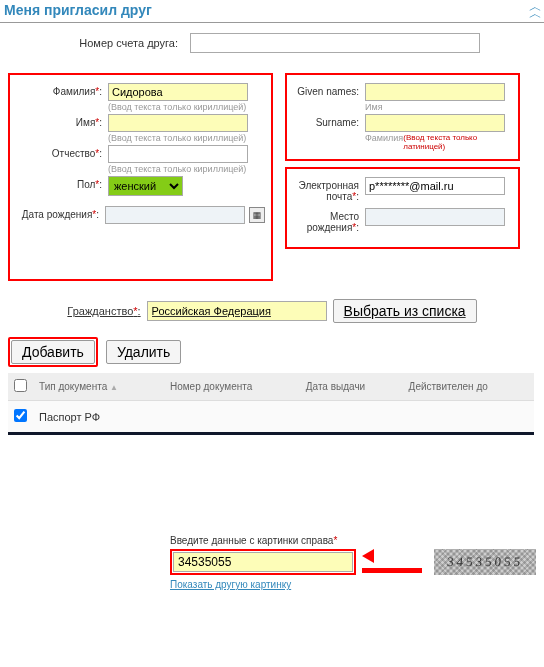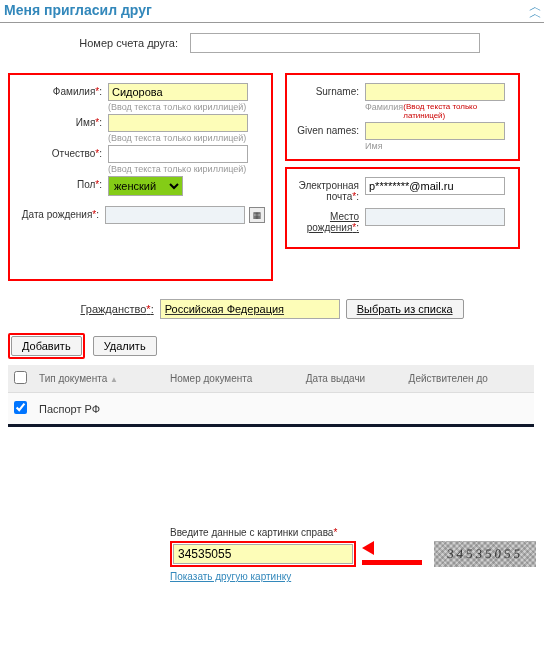--- a/index.html
+++ b/index.html
@@ -27,21 +27,21 @@
 .hint { color: #999; font-size: 9px; margin-top: 1px; }
 input[type=text].fi { width: 140px; height: 18px; border: 1px solid #aaa; padding: 1px 3px; font-size: 11px; }
 input[type=text].fi-y { background: #fdfdb8; }
 input[type=text].fi-e { width: 140px; }
 select.fi { width: 75px; height: 20px; border: 1px solid #aaa; background: #84cc16; font-size: 11px; padding: 1px; }
 .date-row { display: flex; align-items: center; gap: 4px; }
 .cal-icon { width: 16px; height: 16px; border: 1px solid #888; background: #eee; display: flex; align-items: center; justify-content: center; font-size: 9px; }
 .citizen-row { display: flex; align-items: center; justify-content: center; gap: 6px; margin: 18px 0 14px 0; text-decoration: underline; }
 .citizen-row .lbl { text-align: right; }
 .citizen-row input { width: 180px; height: 20px; border: 1px solid #aaa; background: #fdfdb8; padding: 2px 4px; font-size: 11px; }
-.btn { border: 1px solid #999; background: #f5f5f5; padding: 3px 10px; font-size: 11px; cursor: pointer; border-radius: 2px; }
+.btn { border: 1px solid #999; background: #f5f5f5; padding: 3px 10px; font-size: 14px; cursor: pointer; border-radius: 2px; }
 .btn-row { display: flex; gap: 8px; padding: 0 8px 6px 8px; align-items: center; }
 .btn-row .redwrap { border: 2px solid #ff0000; padding: 1px; border-radius: 2px; }
 table.docs { width: 526px; margin: 0 8px; border-collapse: collapse; background: #f7f7f7; }
 table.docs th { background: #eee; color: #666; font-weight: normal; text-align: left; padding: 6px 6px; font-size: 10px; border-bottom: 1px solid #ddd; }
 table.docs td { padding: 8px 6px; background: #fafafa; font-size: 11px; border-bottom: 3px solid #0f172a; }
 .sort { color: #aaa; font-size: 8px; }
 .bigspace { height: 100px; }
 .captcha-area { padding: 0 8px; }
 .captcha-label { font-size: 10px; margin-bottom: 3px; }
 .captcha-label .ast { color: #cc0000; }
@@ -104,46 +104,46 @@
       <div class="fwrap date-row">
         <input type="text" class="fi" style="background: rgb(238, 243, 247);" value="">
         <span class="cal-icon">▦</span>
       </div>
     </div>
   </div>
 
   <div class="rightcol">
     <div class="redbox rightbox-top">
       <div class="frow">
+        <div class="flabel-r"><span>Given names:</span></div>
+        <div class="fwrap">
+          <input type="text" class="fi fi-y" style="width: 140px;" value="">
+          <div class="hint">Имя</div>
+        </div>
+      </div>
+      <div class="frow">
         <div class="flabel-r"><span>Surname:</span></div>
         <div class="fwrap">
           <input type="text" class="fi fi-y" style="width: 140px;" value="">
           <div style="display:flex;justify-content:space-between;width:140px;">
             <span class="hint">Фамилия</span>
             <span class="hint" style="color:#cc0000;font-size:8px;">(Ввод текста только латиницей)</span>
           </div>
-        </div>
-      </div>
-      <div class="frow">
-        <div class="flabel-r"><span>Given names:</span></div>
-        <div class="fwrap">
-          <input type="text" class="fi fi-y" style="width: 140px;" value="">
-          <div class="hint">Имя</div>
         </div>
       </div>
     </div>
 
     <div class="redbox rightbox-bot">
       <div class="frow">
         <div class="flabel-r"><span>Электронная почта</span><span class="ast">*</span>:</div>
         <div class="fwrap">
           <input type="text" class="fi fi-e" value="p********@mail.ru" style="">
         </div>
       </div>
-      <div class="frow" style="margin-top:6px;text-decoration:underline;">
+      <div class="frow" style="margin-top:6px;">
         <div class="flabel-r"><span>Место рождения</span><span class="ast">*</span>:</div>
         <div class="fwrap">
           <input type="text" class="fi" style="width: 140px; background: rgb(238, 243, 247);" value="">
         </div>
       </div>
     </div>
   </div>
 </div>
 
 <div class="citizen-row">

